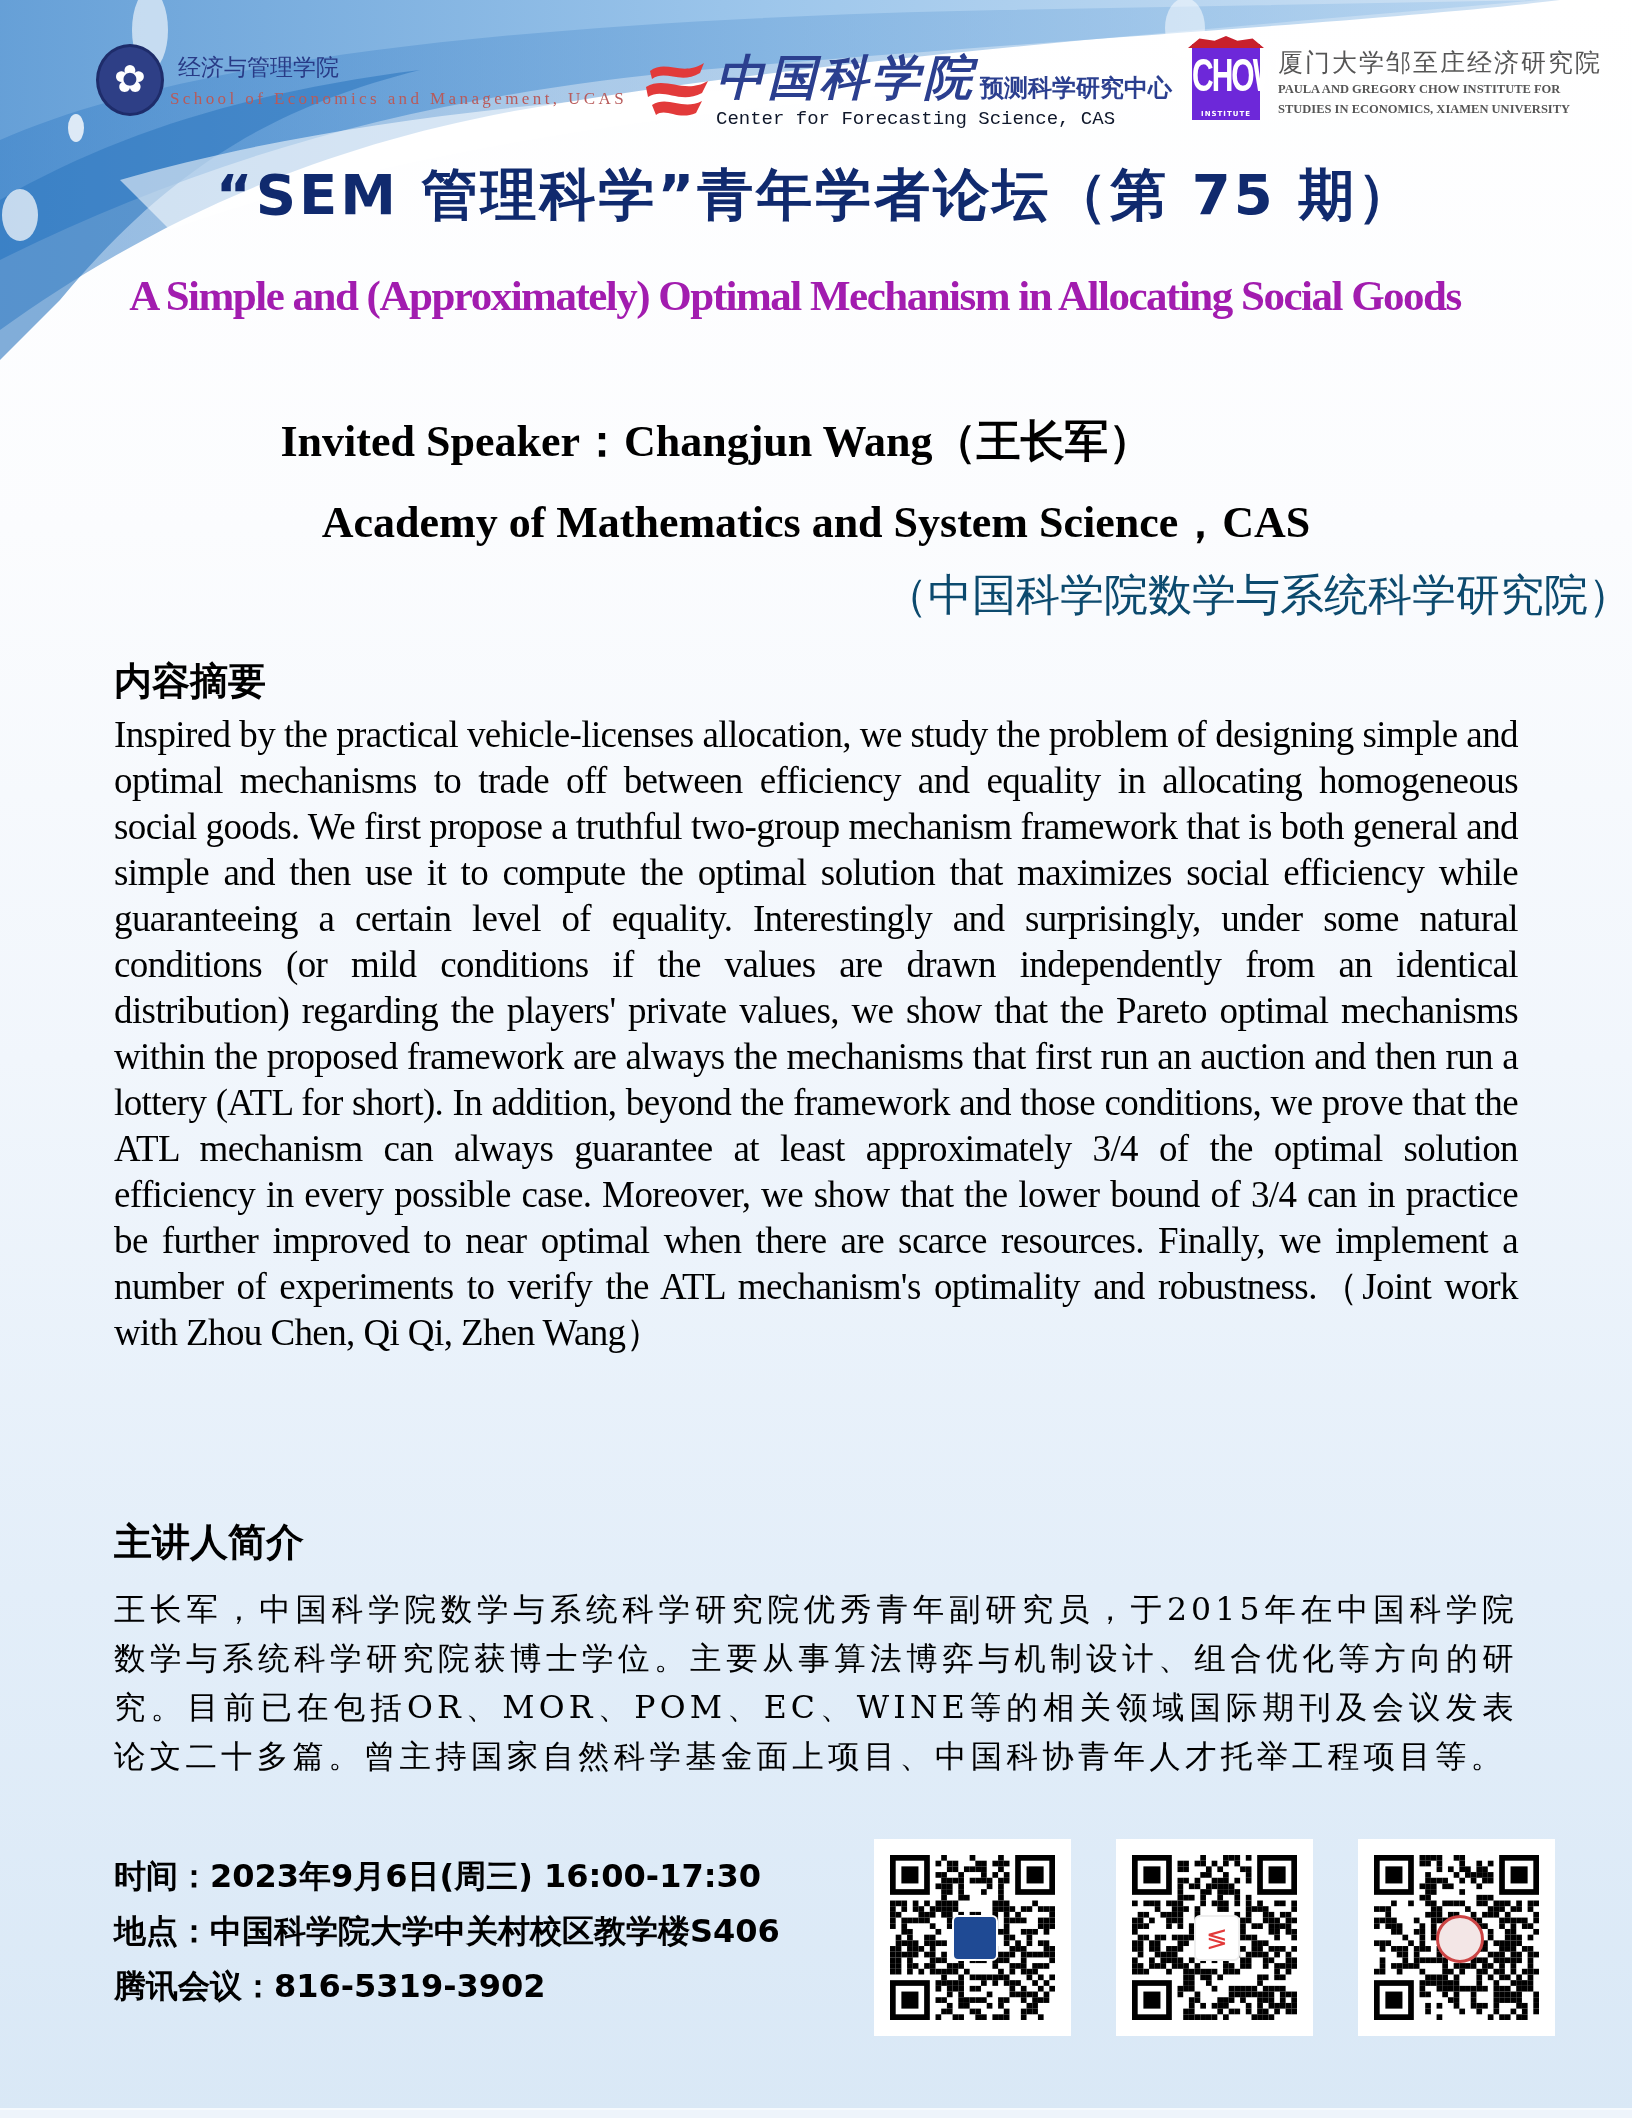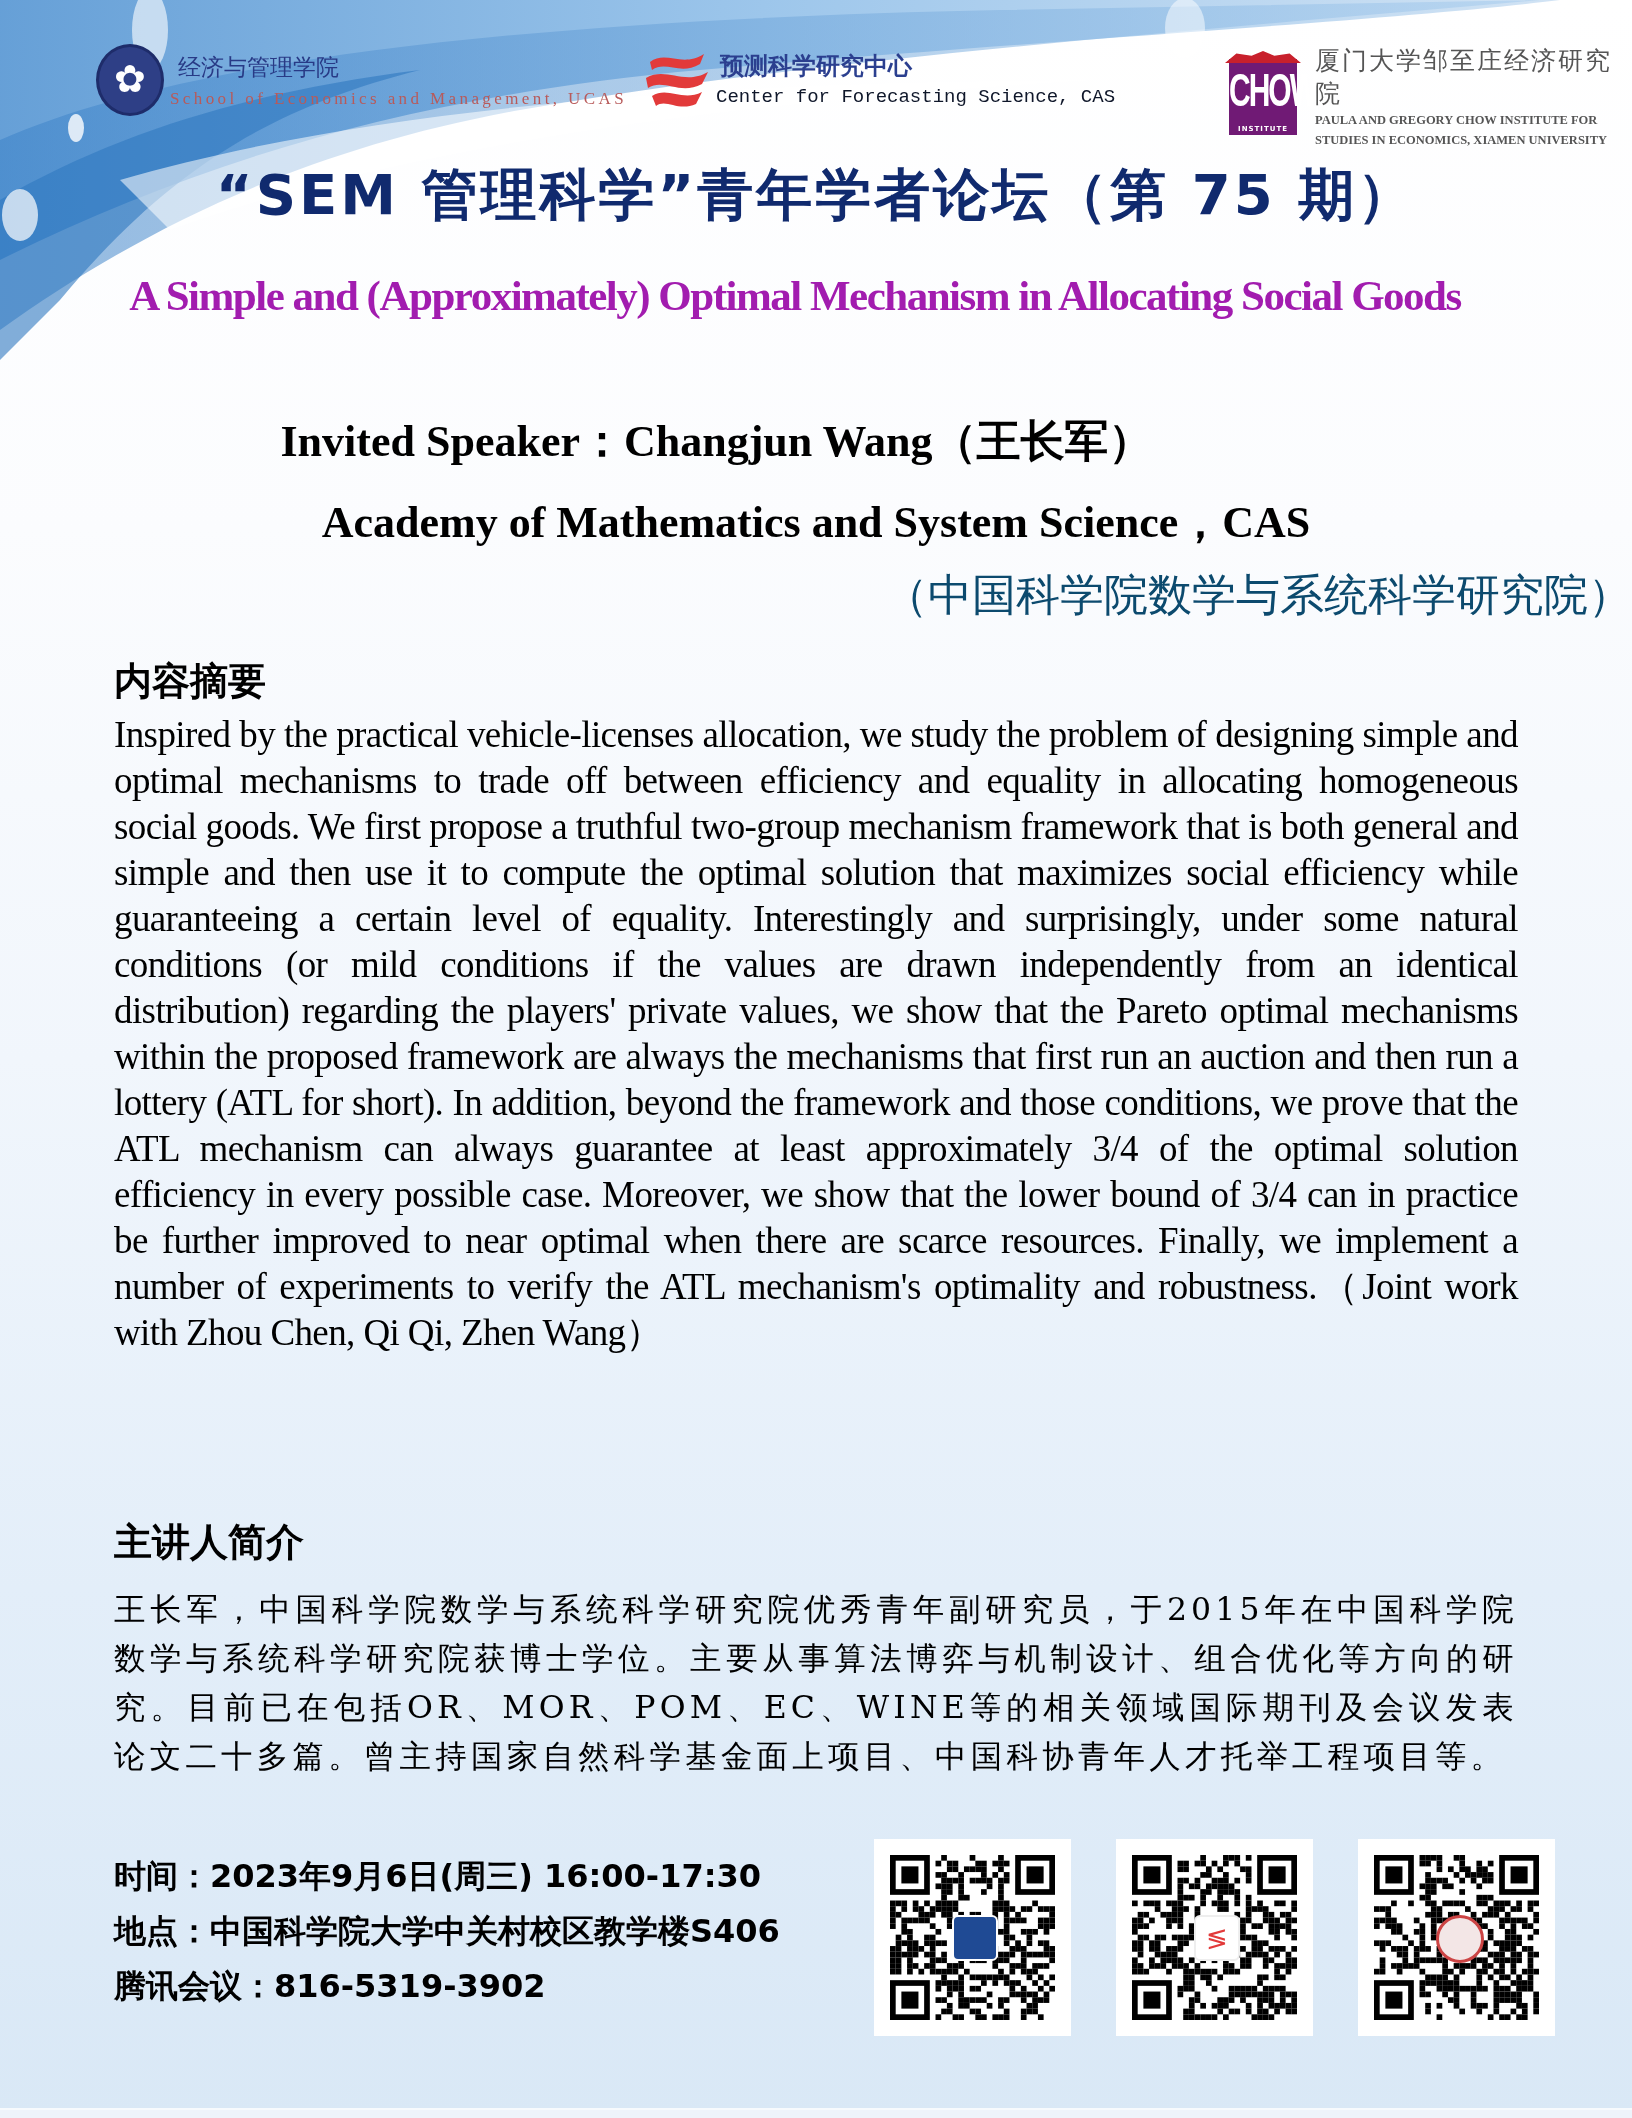--- a/index.html
+++ b/index.html
@@ -26,21 +26,21 @@
 
     .logo-cfs { left: 642px; top: 46px; }
     .cfs-mark { width: 70px; height: 66px; position: relative; }
     .cfs-text { margin-left: 4px; }
     .cfs-row1 { display: flex; align-items: flex-end; }
     .cfs-cal { font-family: "DejaVu Serif", serif; font-size: 48px; font-weight: bold; font-style: italic; color: #2b3f8f; letter-spacing: 4px; }
     .cfs-sub { font-family: "DejaVu Sans", sans-serif; font-size: 24px; color: #2b3f8f; margin-left: 4px; margin-bottom: 6px; font-weight: bold; }
     .cfs-en { font-family: "Liberation Mono", monospace; font-size: 19px; color: #0f172a; margin-top: -2px; }
 
     .logo-chow { left: 1192px; top: 44px; }
-    .chow-mark { width: 68px; height: 76px; background: #701a75; color: #fff; position: relative; text-align: center; margin-left: 37px; }
+    .chow-mark { width: 68px; height: 76px; background: #6d28d9; color: #fff; position: relative; text-align: center; }
     .chow-mark .roof { position: absolute; top: -8px; left: -4px; right: -4px; height: 12px; background: #c8202c; clip-path: polygon(0 100%, 15% 20%, 35% 40%, 50% 0, 65% 40%, 85% 20%, 100% 100%); }
     .chow-mark .chow-word { font-family: "Liberation Sans", sans-serif; font-weight: bold; font-size: 30px; letter-spacing: -2px; transform: scaleY(1.55); display: block; margin-top: 14px; }
     .chow-mark .chow-inst { position: absolute; bottom: 2px; left: 0; right: 0; font-size: 7px; font-family: "DejaVu Sans", sans-serif; letter-spacing: 1px; font-weight: bold; }
     .chow-text { margin-left: 18px; }
     .chow-cn { font-family: "DejaVu Serif", serif; font-size: 25px; color: #555; letter-spacing: 2px; }
     .chow-en { font-family: "Liberation Serif", serif; font-size: 12.5px; color: #555; line-height: 20px; font-weight: bold; }
 
     
     .forum-title { position: absolute; left: 0; width: 1632px; top: 158px; text-align: center; font-family: "DejaVu Sans", sans-serif; font-weight: bold; font-size: 56px; color: #102a6e; letter-spacing: 3px; }
     .talk-title { position: absolute; left: 120px; width: 1350px; top: 268px; text-align: center; font-family: "Liberation Serif", serif; font-weight: bold; font-size: 43px; line-height: 55px; letter-spacing: -1.5px; color: #a21caf; }
@@ -97,20 +97,21 @@
 </div>
 
 <div class="logo logo-cfs">
   <svg class="cfs-mark" viewBox="0 0 70 66">
     <path d="M8,16 C24,4 40,22 62,8 L58,18 C38,30 24,14 10,24 Z" fill="#e23a3a"></path>
     <path d="M4,32 C24,20 42,40 66,26 L60,38 C38,50 22,32 6,42 Z" fill="#e23a3a"></path>
     <path d="M10,50 C26,40 40,56 60,46 L54,58 C36,66 24,52 14,60 Z" fill="#e23a3a"></path>
   </svg>
   <div class="cfs-text">
     <div class="cfs-row1">
+      <span class="cfs-cal">中国科学院</span>
       <span class="cfs-sub">预测科学研究中心</span>
     </div>
     <div class="cfs-en">Center for Forecasting Science, CAS</div>
   </div>
 </div>
 
 <div class="logo logo-chow">
   <div class="chow-mark">
     <span class="roof"></span>
     <span class="chow-word">CHOW</span>

